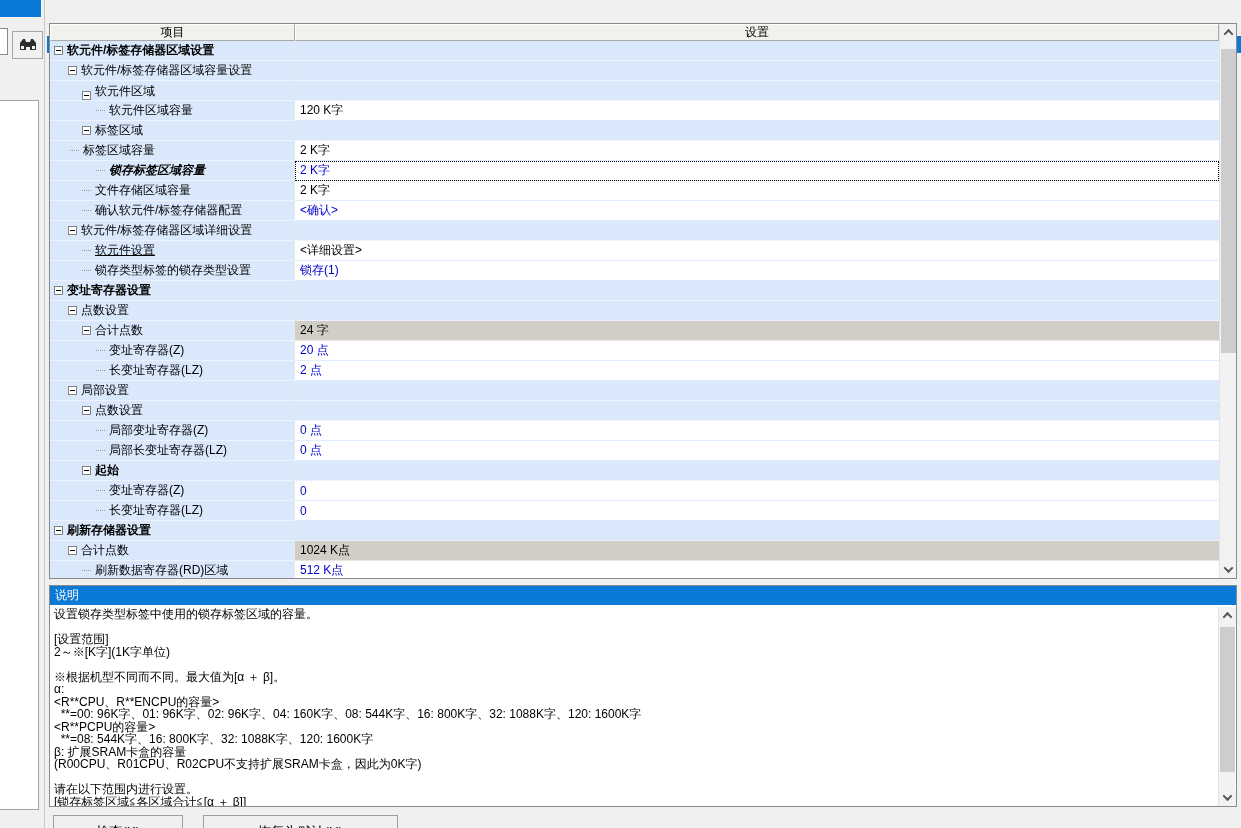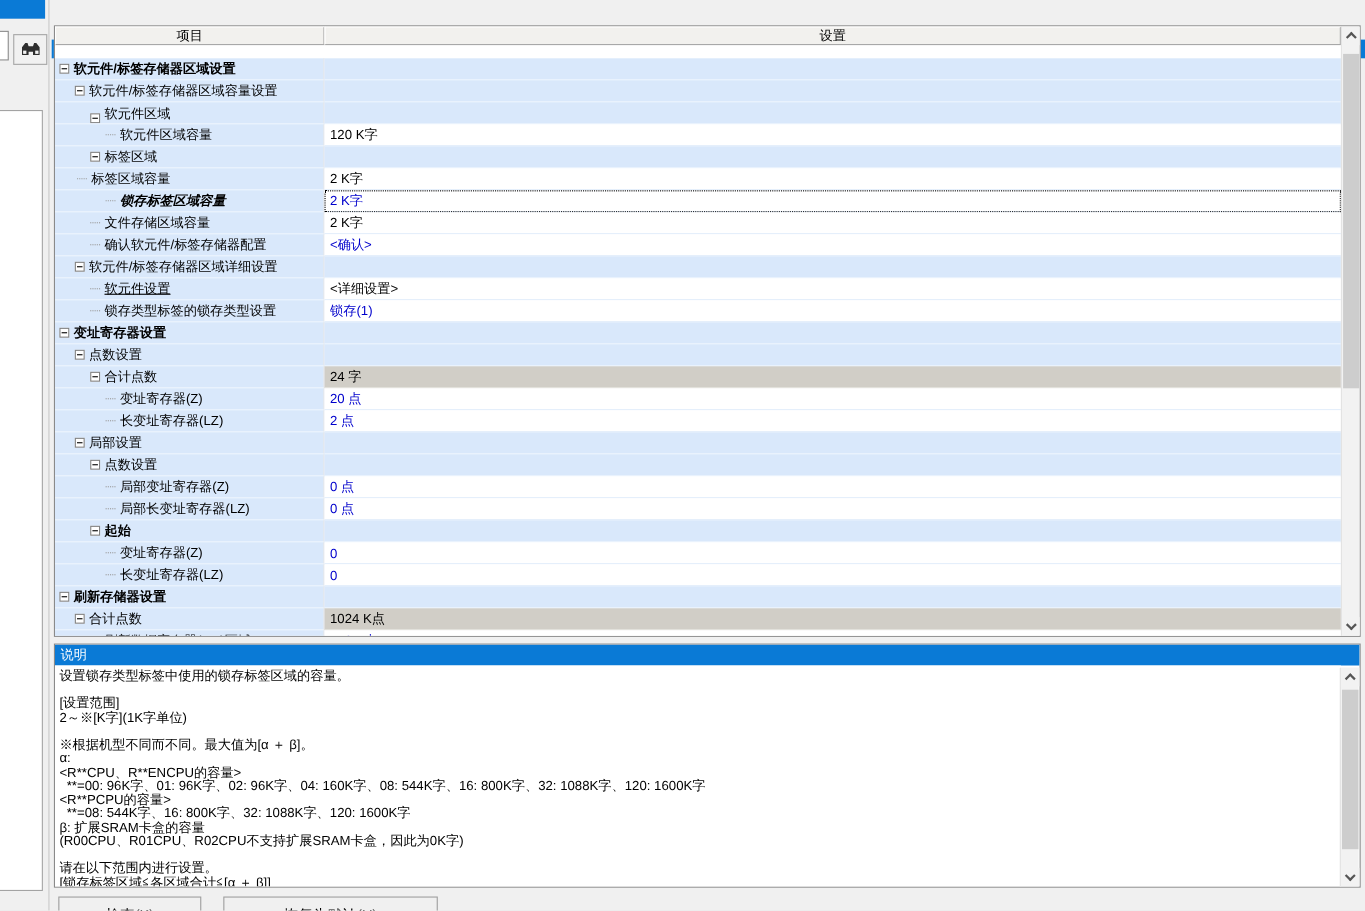--- a/index.html
+++ b/index.html
@@ -24,21 +24,21 @@
   .main-titlebar { left:47px; top:0; width:1194px; height:17px; background:#0a7ad6;
                    color:#fff; line-height:17px; padding-left:22px;margin-top:36px; }
 
   .table-panel { left:49px; top:23px; width:1188px; height:556px; background:#fff;
                  border:1px solid #8a8a8a; overflow:hidden; }
   .thead { position:absolute; left:0; top:0; width:1169px; height:17px; display:flex; }
   .th { background:#f2f1ee; border:1px solid; border-color:#ffffff #a8a8a8 #a8a8a8 #ffffff;
         text-align:center; line-height:15px; }
   .th-item { width:245px; }
   .th-setting { flex:1; }
-  .rows { position:absolute; left:0; top:17px; width:1169px;margin-top:12px; }
+  .rows { position:absolute; left:0; top:17px; width:1169px; }
   .row { height:20px; display:flex; }
   .cell-item { width:245px; background:#d9e8fb; border-bottom:1px solid #edf4fd; border-right:1px solid #e8e8e8;
                display:flex; align-items:center; overflow:hidden; white-space:nowrap; }
   .cell-value { flex:1; display:flex; align-items:center; padding-left:5px;
                 border-bottom:1px solid #dfecfb; overflow:hidden; white-space:nowrap; }
   .v-cat  { background:#d9e8fb; border-bottom-color:#edf4fd; }
   .v-edit { background:#ffffff; }
   .v-ro   { background:#d1cec7; border-bottom-color:#e7e5e0; }
   .blue   { color:#0000cc; }
   .sel    { outline:1px dotted #000; outline-offset:-1px; }

